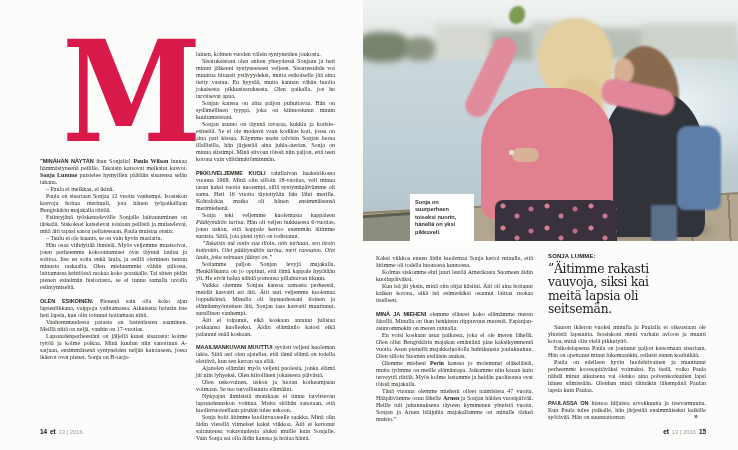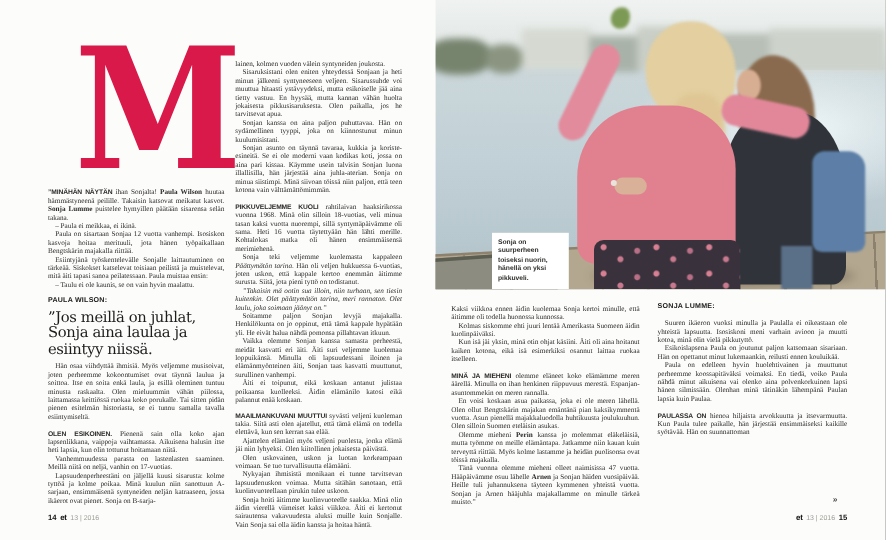--- a/index.html
+++ b/index.html
@@ -123,24 +123,20 @@
     <div class="dropcap">M</div>
 
     <div class="col col1">
       <div class="rich">
           <p><strong class="run">”MINÄHÄN NÄYTÄN </strong><span>ihan Sonjalta! </span><strong>Paula Wilson</strong><span> huutaa hämmästyneenä peilille. Takaisin katsovat meikatut kasvot. </span><strong>Sonja Lumme</strong><span> puistelee hymyillen päätään sisarensa selän takana.</span></p>
           <p class="ind"><span>– Paula ei meikkaa, ei ikinä.</span></p>
           <p class="ind"><span>Paula on sisartaan Sonjaa 12 vuotta vanhempi. Isosiskon kasvoja hoitaa merituuli, jota hänen työpaikallaan Bengtskärin majakalla riittää.</span></p>
           <p class="ind"><span>Esiintyjänä työskentelevälle Sonjalle laittautuminen on tärkeää. Siskokset katselevat toisiaan peilistä ja muistelevat, mitä äiti tapasi sanoa peilatessaan. Paula muistaa ensin:</span></p>
           <p class="ind"><span>– Taulu ei ole kaunis, se on vain hyvin maalattu.</span></p>
         </div>
-      <div class="pullquote">
-        <div class="pq-label">PAULA WILSON:</div>
-        <div class="pq-text">”Jos meillä on juhlat, Sonja aina laulaa ja esiintyy niissä.</div>
-      </div>
       <div class="rich">
           <p class="ind"><span>Hän osaa viihdyttää ihmisiä. Myös veljemme musisoivat, joten perheemme kokoontumiset ovat täynnä laulua ja soittoa. Itse en soita enkä laula, ja esillä oleminen tuntuu minusta raskaalta. Olen mieluummin vähän piilossa, laittamassa keittiössä ruokaa koko porukalle. Tai sitten pidän pienen esitelmän historiasta, se ei tunnu samalla tavalla esiintymiseltä.</span></p>
           <p class="gap"><strong class="run">OLEN ESIKOINEN. </strong><span>Pienenä sain olla koko ajan lapsenlikkana, vaippoja vaihtamassa. Aikuisena halusin itse heti lapsia, kun olin tottunut hoitamaan niitä.</span></p>
           <p class="ind"><span>Vanhemmuudessa parasta on lastenlasten saaminen. Meillä niitä on neljä, vanhin on 17-vuotias.</span></p>
           <p class="ind"><span>Lapsuudenperheestäni on jäljellä kuusi sisarusta: kolme tyttöä ja kolme poikaa. Minä kuulun niin sanottuun A-sarjaan, ensimmäisenä syntyneiden neljän katraaseen, jossa ikäerot ovat pienet. Sonja on B-sarja-</span></p>
         </div>
     </div>
 
     <div class="col col2 rich">
         <p><span>lainen, kolmen vuoden välein syntyneiden joukosta.</span></p>
@@ -204,20 +200,21 @@
         <p class="ind"><span>Kolmas siskomme ehti juuri lentää Amerikasta Suomeen äidin kuolinpäiväksi.</span></p>
         <p class="ind"><span>Kun isä jäi yksin, minä otin ohjat käsiini. Äiti oli aina hoitanut kaiken kotona, eikä isä esimerkiksi osannut laittaa ruokaa itselleen.</span></p>
         <p class="gap"><strong class="run">MINÄ JA MIEHENI </strong><span>olemme eläneet koko elämämme meren äärellä. Minulla on ihan henkinen riippuvuus merestä. Espanjan-asuntommekin on meren rannalla.</span></p>
         <p class="ind"><span>En voisi koskaan asua paikassa, joka ei ole meren lähellä. Olen ollut Bengtskärin majakan emäntänä pian kaksikymmentä vuotta. Asun pienellä majakkaluodolla huhtikuusta joulukuuhun. Olen silloin Suomen eteläisin asukas.</span></p>
         <p class="ind"><span>Olemme mieheni </span><strong>Perin</strong><span> kanssa jo molemmat eläkeläisiä, mutta työmme on meille elämäntapa. Jatkamme niin kauan kuin terveyttä riittää. Myös kolme lastamme ja heidän puolisonsa ovat töissä majakalla.</span></p>
         <p class="ind"><span>Tänä vuonna olemme mieheni olleet naimisissa 47 vuotta. Hääpäivämme osuu lähelle </span><strong>Arnen</strong><span> ja Sonjan häiden vuosipäivää. Heille tuli juhannuksena täyteen kymmenen yhteistä vuotta. Sonjan ja Arnen hääjuhla majakallamme on minulle tärkeä muisto.”</span></p>
       </div>
 
     <div class="col colB">
       <div class="pq-label">SONJA LUMME:</div>
+      <div class="pq-text">”Äitimme rakasti vauvoja, siksi kai meitä lapsia oli seitsemän.</div>
       <div class="rich">
           <p class="ind"><span>Suuren ikäeron vuoksi minulla ja Paulalla ei oikeastaan ole yhteistä lapsuutta. Isosiskoni meni varhain avioon ja muutti kotoa, minä olin vielä pikkutyttö.</span></p>
           <p class="ind"><span>Esikoislapsena Paula on joutunut paljon katsomaan sisariaan. Hän on opettanut minut lukemaankin, reilusti ennen kouluikää.</span></p>
           <p class="ind"><span>Paula on edelleen hyvin huolehtivainen ja muuttunut perheemme koossapitäväksi voimaksi. En tiedä, voiko Paula nähdä minut aikuisena vai olenko aina polvenkorkuinen lapsi hänen silmissään. Olenhan minä tätinäkin lähempänä Paulan lapsia kuin Paulaa.</span></p>
           <p class="gap"><strong class="run">PAULASSA ON </strong><span>hienoa hiljaista arvokkuutta ja itsevarmuutta. Kun Paula tulee paikalle, hän järjestää ensimmäiseksi kaikille syötävää. Hän on suunnattoman</span></p>
         </div>
     </div>
 
     <div class="more">»</div>
 

